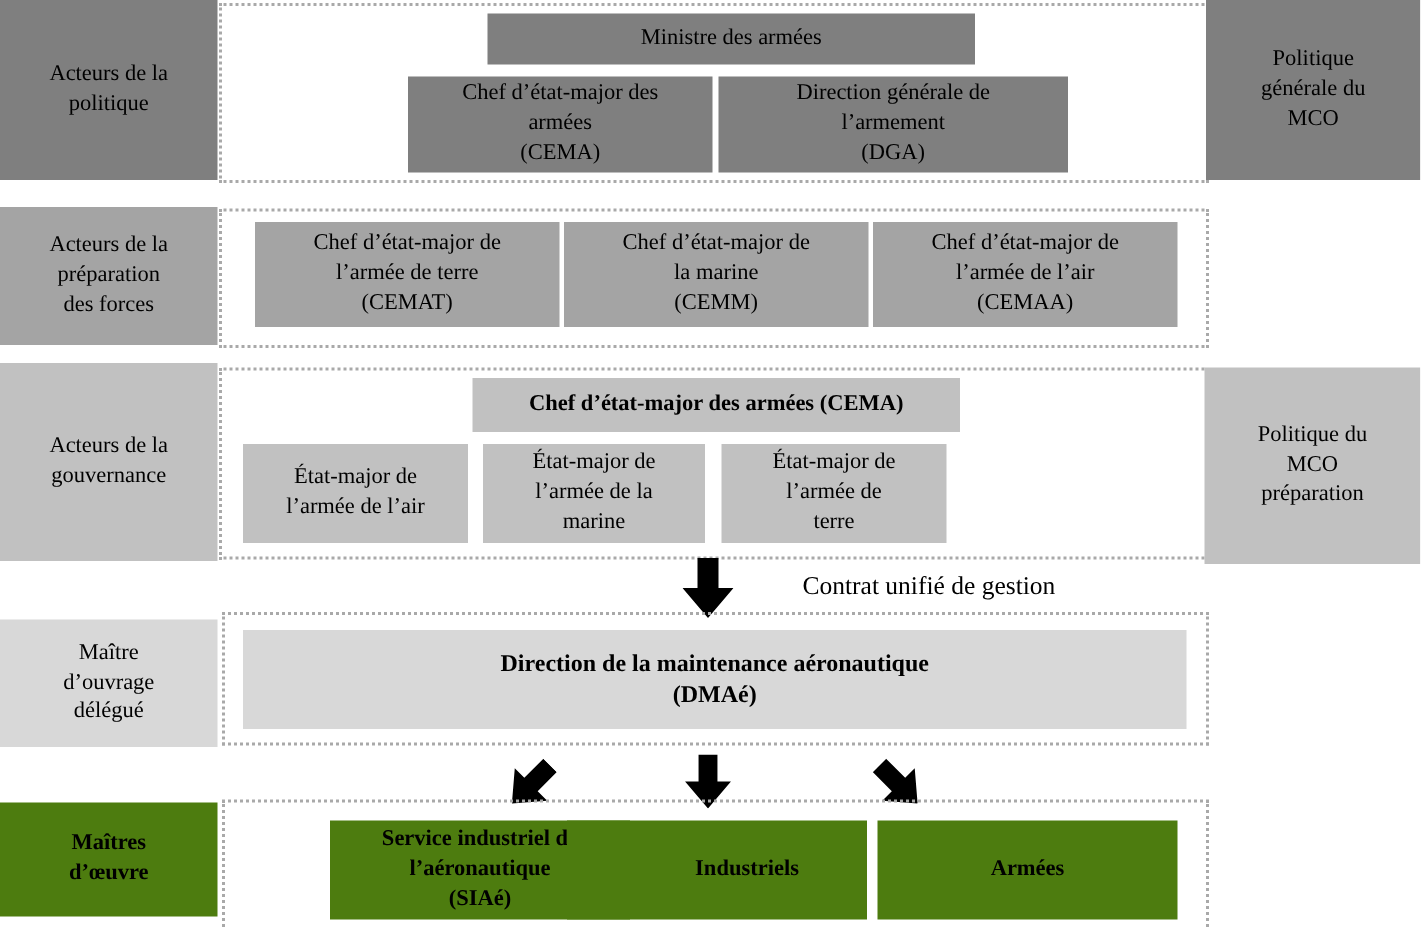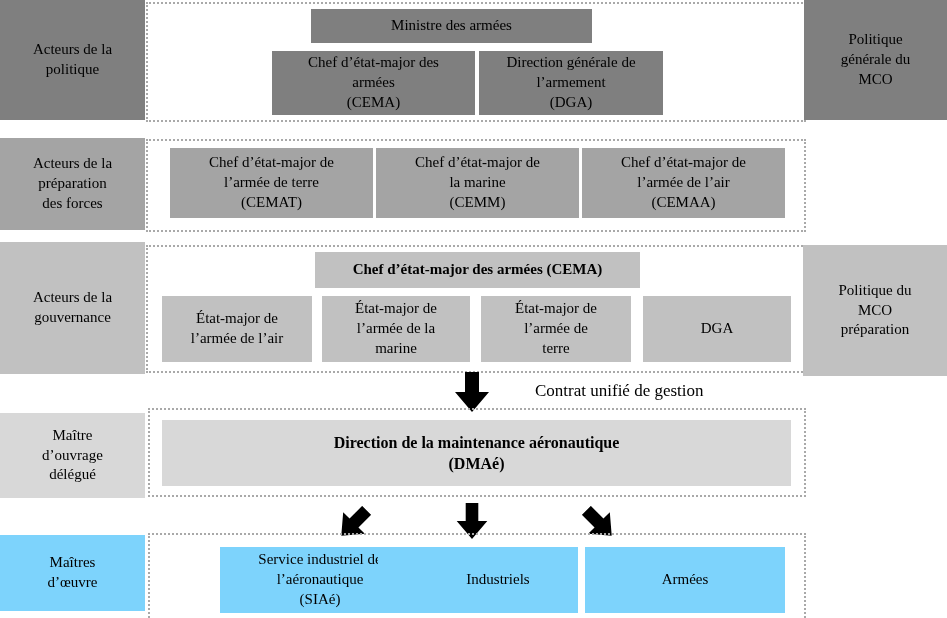--- a/index.html
+++ b/index.html
@@ -20,21 +20,21 @@
     text-align: center;
     white-space: pre-line;
     font-size: 15px;
     line-height: 1.32;
     box-sizing: border-box;
   }
   .g1 { background: #7f7f7f; }
   .g2 { background: #a4a4a4; }
   .g3 { background: #c1c1c1; }
   .g4 { background: #d8d8d8; }
-  .g5 { background: #7dd3fc; }
+  .g5 { background: #4d7c0f; font-weight: bold; }
   .bold { font-weight: bold; }
   .dotted {
     position: absolute;
     border: 2px dotted #a9a9a9;
     box-sizing: border-box;
     background: transparent;
   }
   .dotted.open-bottom { border-bottom: none; }
   .arrow {
     position: absolute;
@@ -54,27 +54,27 @@
 </head>
 <body>
 
 <div class="canvas">
 
   <div class="dotted" style="left:146px; top:2px; width:660px; height:120px;"></div>
 
   <div class="box g1" style="left:0; top:0; width:145px; height:120px; padding:0 8px;">Acteurs de la
 politique</div>
 
-  <div class="box g1" style="left:311px; top:9px; width:281px; height:34px;">Ministre des armées</div>
+  <div class="box g1" style="left:325px; top:9px; width:325px; height:34px;">Ministre des armées</div>
 
   <div class="box g1" style="left:272px; top:51px; width:203px; height:64px;">Chef d’état-major des
 armées
 (CEMA)</div>
 
-  <div class="box g1" style="left:479px; top:51px; width:184px; height:64px;">Direction générale de
+  <div class="box g1" style="left:479px; top:51px; width:233px; height:64px;">Direction générale de
 l’armement
 (DGA)</div>
 
   <div class="box g1" style="left:804px; top:0; width:143px; height:120px; padding:0 6px;">Politique
 générale du
 MCO</div>
 
   <div class="dotted" style="left:146px; top:139px; width:660px; height:93px;"></div>
 
   <div class="box g2" style="left:0; top:138px; width:145px; height:92px; padding:0 8px;">Acteurs de la
@@ -104,21 +104,20 @@
 l’armée de l’air</div>
 
   <div class="box g3" style="left:322px; top:296px; width:148px; height:66px;">État-major de
 l’armée de la
 marine</div>
 
   <div class="box g3" style="left:481px; top:296px; width:150px; height:66px;">État-major de
 l’armée de
 terre</div>
 
-  <div class="box g3" style="left:643px; top:296px; width:148px; height:66px;">DGA</div>
 
   <div class="box g3" style="left:803px; top:245px; width:144px; height:131px; padding:0 6px;">Politique du
 MCO
 préparation</div>
 
   <div class="arrow" style="left:455px; top:372px;">
     <svg width="34" height="40" viewBox="0 0 34 40">
         <path d="M10 0 H24 V20 H34 L17 40 L0 20 H10 Z" fill="#000000"></path>
       </svg>
   </div>

